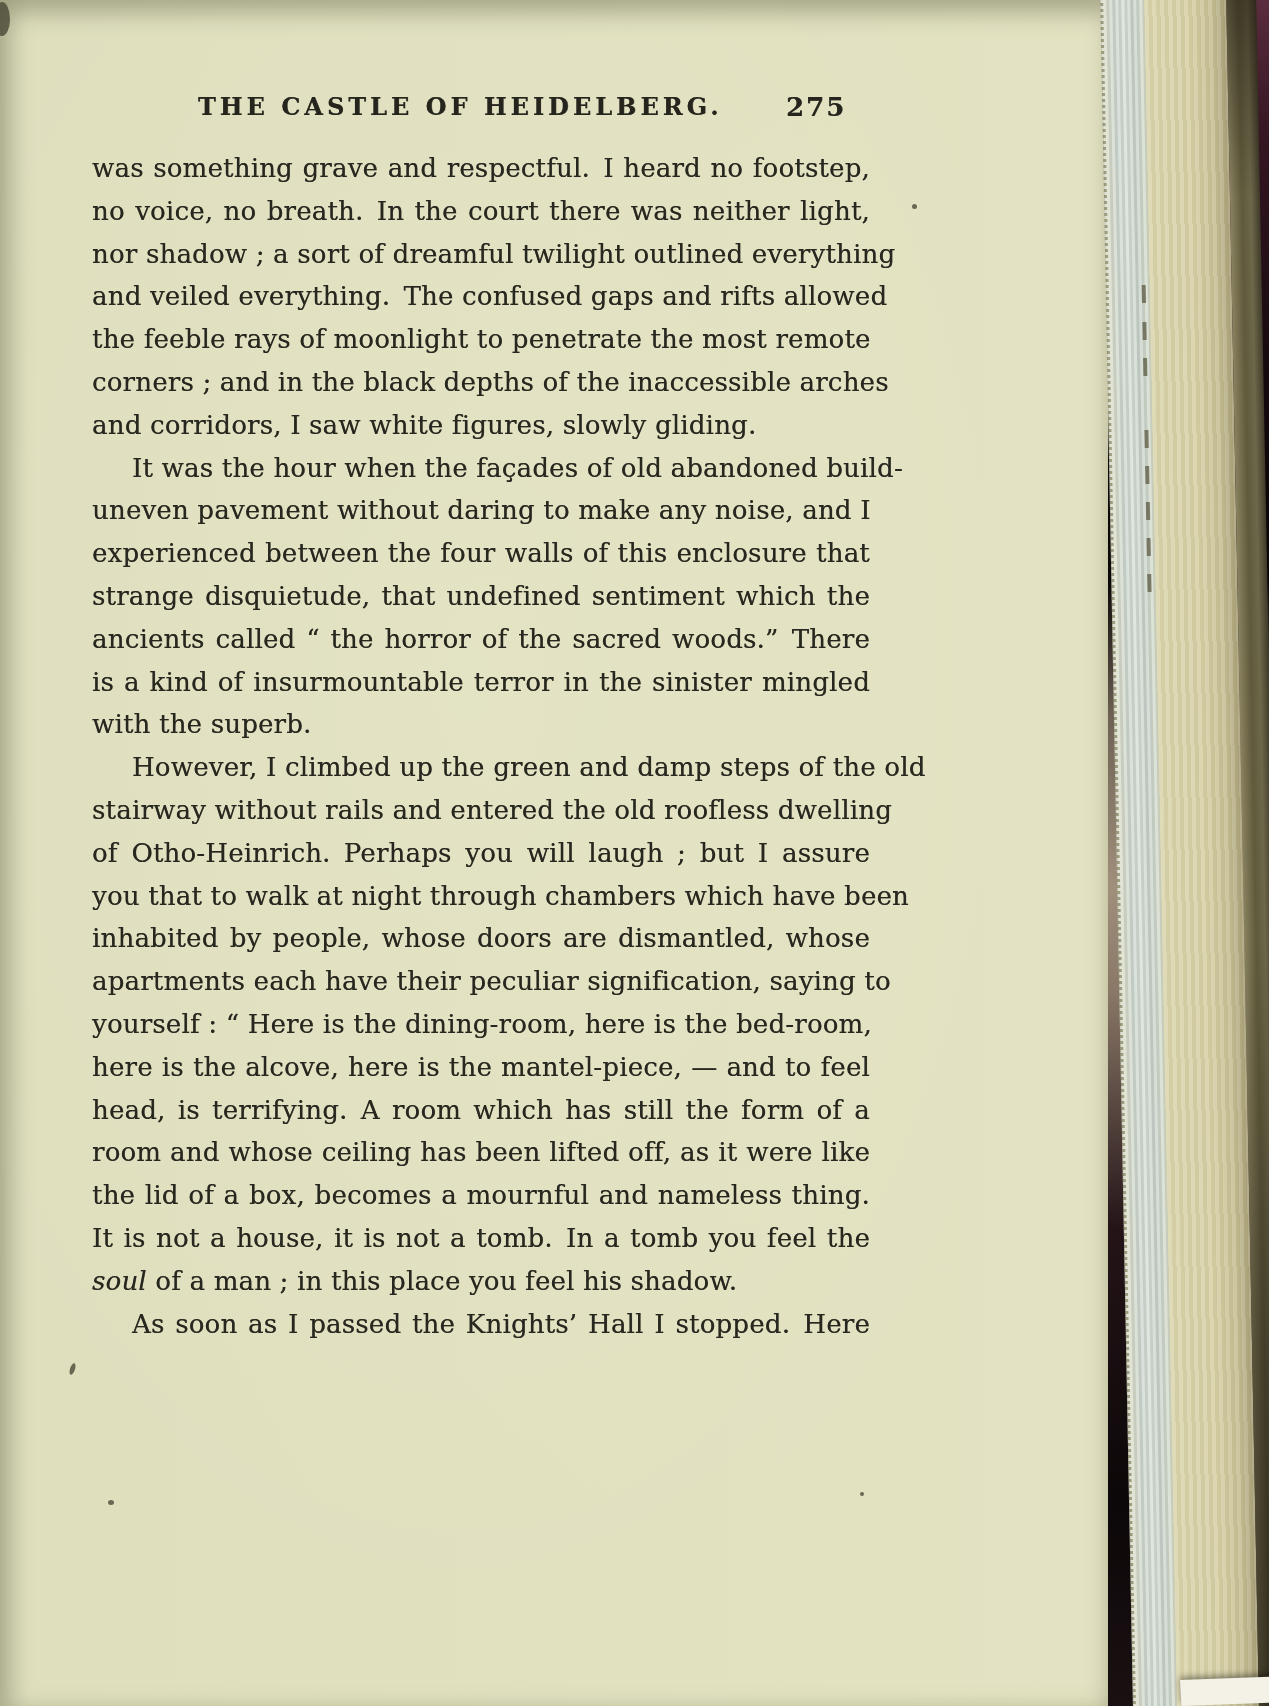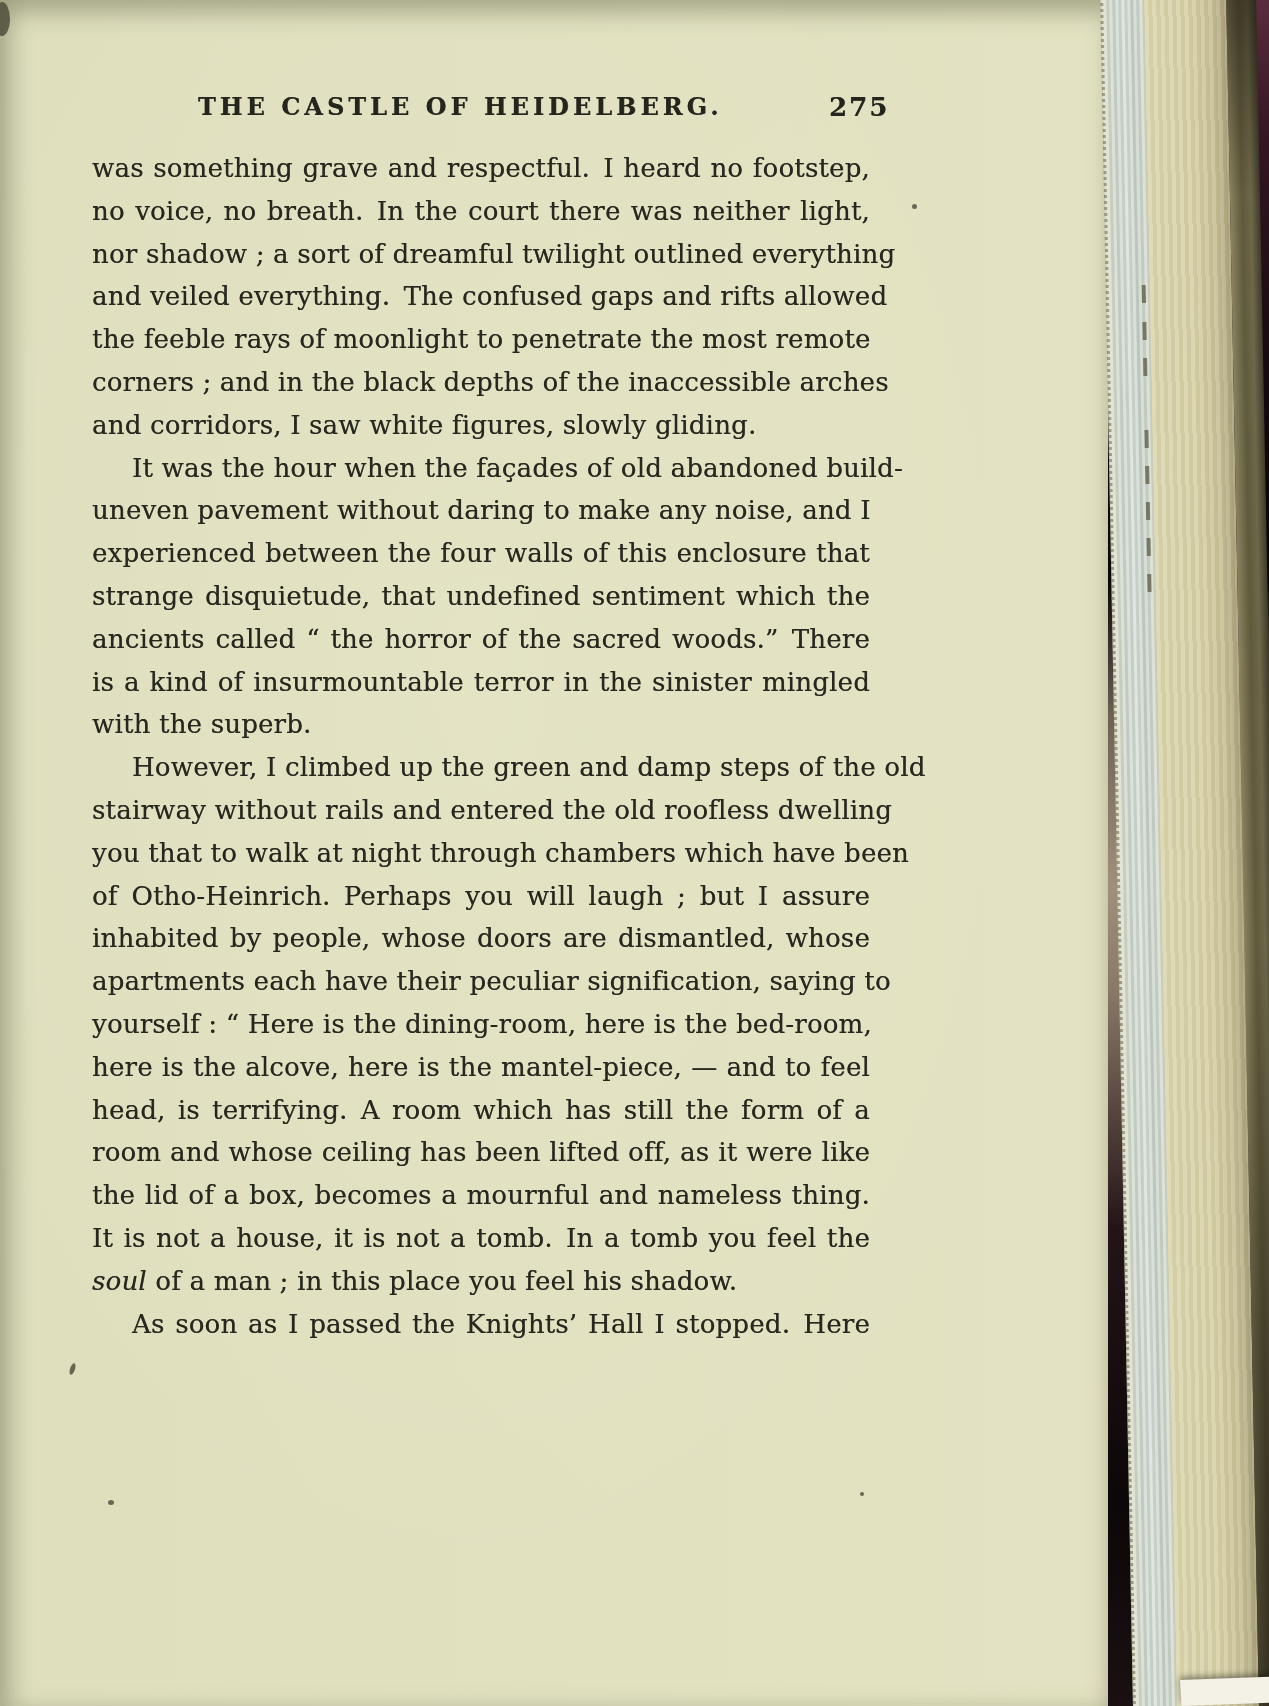--- a/index.html
+++ b/index.html
@@ -37,21 +37,20 @@
   .running-head{position:absolute;left:0;top:92px;width:1108px;height:36px;color:#26251d;}
   .head-title{
     position:absolute;left:198px;top:0;
     font-size:24px;font-weight:bold;letter-spacing:4px;
     text-shadow:0.3px 0.3px 0.4px rgba(30,30,22,.6);
   }
   .head-page-number{
     position:absolute;left:786px;top:0;
     font-size:26px;font-weight:bold;letter-spacing:2px;
     text-shadow:0.3px 0.3px 0.4px rgba(30,30,22,.6);
-    margin-left:43px;
   }
 
   
   .text-column{
     position:absolute;left:92px;top:147px;width:778px;
     color:#28271f;font-size:26px;line-height:42.8px;
     letter-spacing:0.2px;
     text-shadow:0.25px 0.25px 0.35px rgba(35,35,28,.65);
   }
   .line{
@@ -123,22 +122,22 @@
         <div class="line end"><span>and corridors, I saw white figures, slowly gliding.</span></div>
         <div class="line indent"><span>It was the hour when the façades of old abandoned build-</span></div>
         <div class="line"><span>uneven pavement without daring to make any noise, and I</span></div>
         <div class="line"><span>experienced between the four walls of this enclosure that</span></div>
         <div class="line"><span>strange disquietude, that undefined sentiment which the</span></div>
         <div class="line"><span>ancients called “ the horror of the sacred woods.” There</span></div>
         <div class="line"><span>is a kind of insurmountable terror in the sinister mingled</span></div>
         <div class="line end"><span>with the superb.</span></div>
         <div class="line indent"><span>However, I climbed up the green and damp steps of the old</span></div>
         <div class="line"><span>stairway without rails and entered the old roofless dwelling</span></div>
+        <div class="line"><span>of Otho-Heinrich. Perhaps you will laugh ; but I assure</span></div>
         <div class="line"><span>you that to walk at night through chambers which have been</span></div>
-        <div class="line"><span>of Otho-Heinrich. Perhaps you will laugh ; but I assure</span></div>
         <div class="line"><span>inhabited by people, whose doors are dismantled, whose</span></div>
         <div class="line"><span>apartments each have their peculiar signification, saying to</span></div>
         <div class="line"><span>yourself : “ Here is the dining-room, here is the bed-room,</span></div>
         <div class="line"><span>here is the alcove, here is the mantel-piece, — and to feel</span></div>
         <div class="line"><span>head, is terrifying. A room which has still the form of a</span></div>
         <div class="line"><span>room and whose ceiling has been lifted off, as it were like</span></div>
         <div class="line"><span>the lid of a box, becomes a mournful and nameless thing.</span></div>
         <div class="line"><span>It is not a house, it is not a tomb. In a tomb you feel the</span></div>
         <div class="line end"><em>soul</em><span> of a man ; in this place you feel his shadow.</span></div>
         <div class="line indent"><span>As soon as I passed the Knights’ Hall I stopped. Here</span></div>

